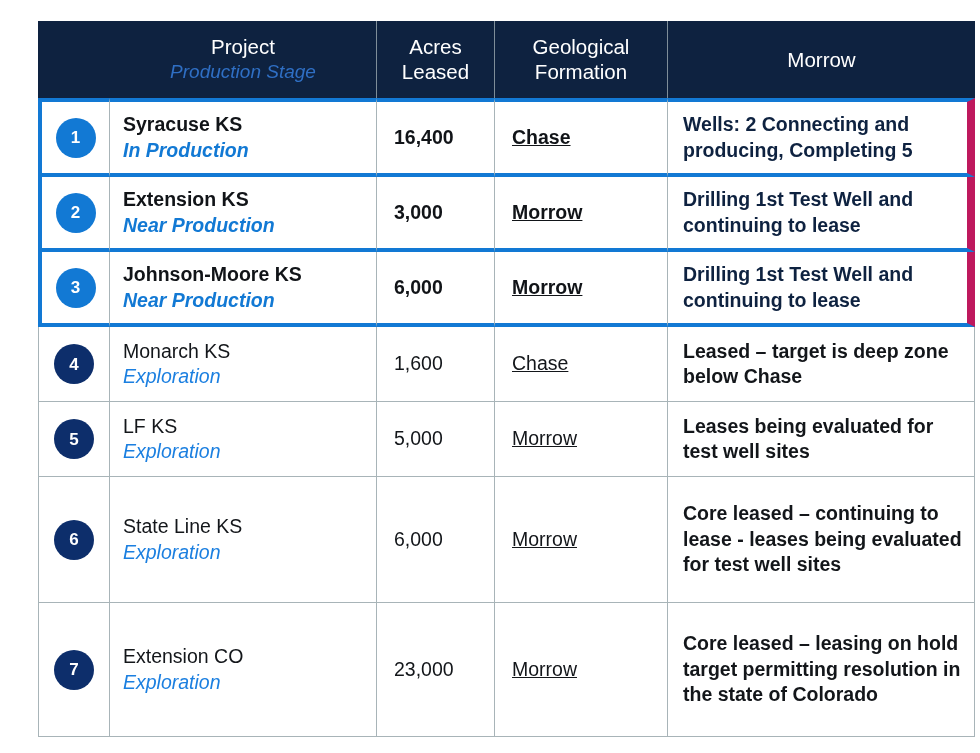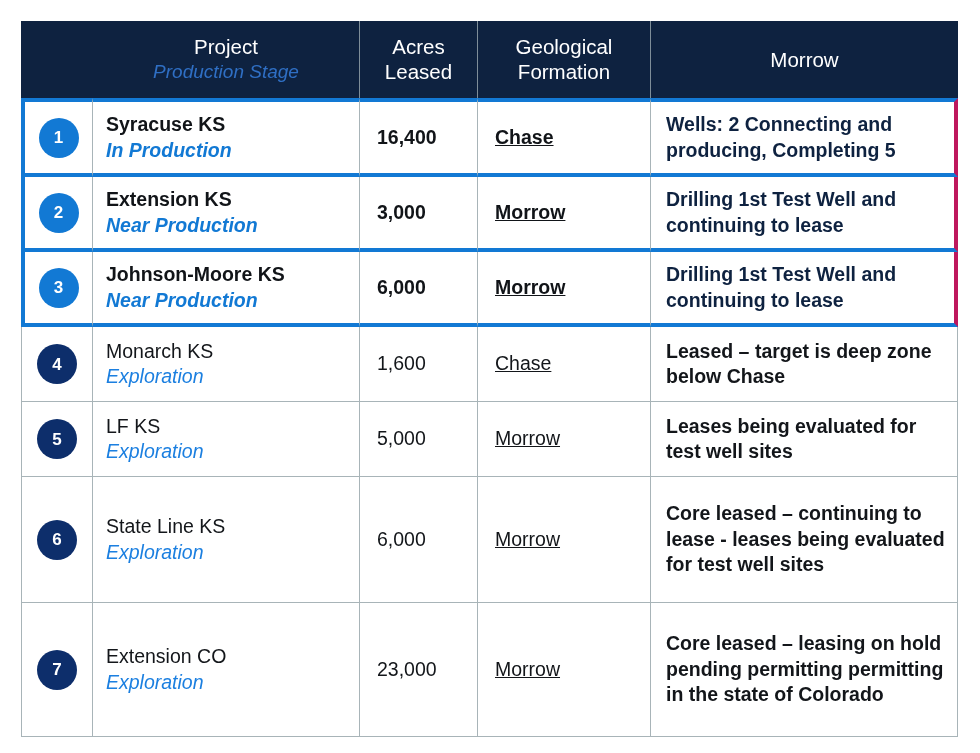--- a/index.html
+++ b/index.html
@@ -9,21 +9,21 @@
   }
   body {
     width: 980px;
     height: 753px;
     font-family: "Liberation Sans", sans-serif;
     overflow: hidden;
   }
 
   #table-wrap {
     position: absolute;
-    left: 21px;
+    left: 38px;
     top: 21px;
     width: 937px;
   }
 
   table.projects {
     border-collapse: separate;
     border-spacing: 0;
     width: 937px;
     table-layout: fixed;
   }
@@ -139,21 +139,21 @@
   
   tr.hl td {
     border-top: 4px solid #1279d4;
     border-bottom: 4px solid #1279d4;
   }
   tr.hl td.c-num {
     border-left: 4px solid #1279d4;
     border-right: 1.5px solid #a8b4b8;
   }
   tr.hl td.c-status {
-    border-right: 4px solid #be185d;
+    border-right: 8px solid #be185d;
   }
   
   tr.hl + tr.hl td {
     border-top: 0px solid #1279d4;
   }
 
   
   tr.r1 td { height: 72px; }
   tr.r2 td { height: 69px; }
   tr.r3 td { height: 69px; }
@@ -284,18 +284,18 @@
       <tr class="r7">
         <td class="c-num">
           <span class="badge">7</span>
         </td>
         <td class="c-proj">
           <span class="proj-name">Extension CO</span>
           <span class="proj-stage">Exploration</span>
         </td>
         <td class="c-acres">23,000</td>
         <td class="c-form">Morrow</td>
-        <td class="c-status">Core leased – leasing on hold pending permitting permitting in the state of Colorado</td>
+        <td class="c-status">Core leased – leasing on hold target permitting resolution in the state of Colorado</td>
       </tr>
 
     </tbody>
   </table>
 </div>
 
 </body></html>

